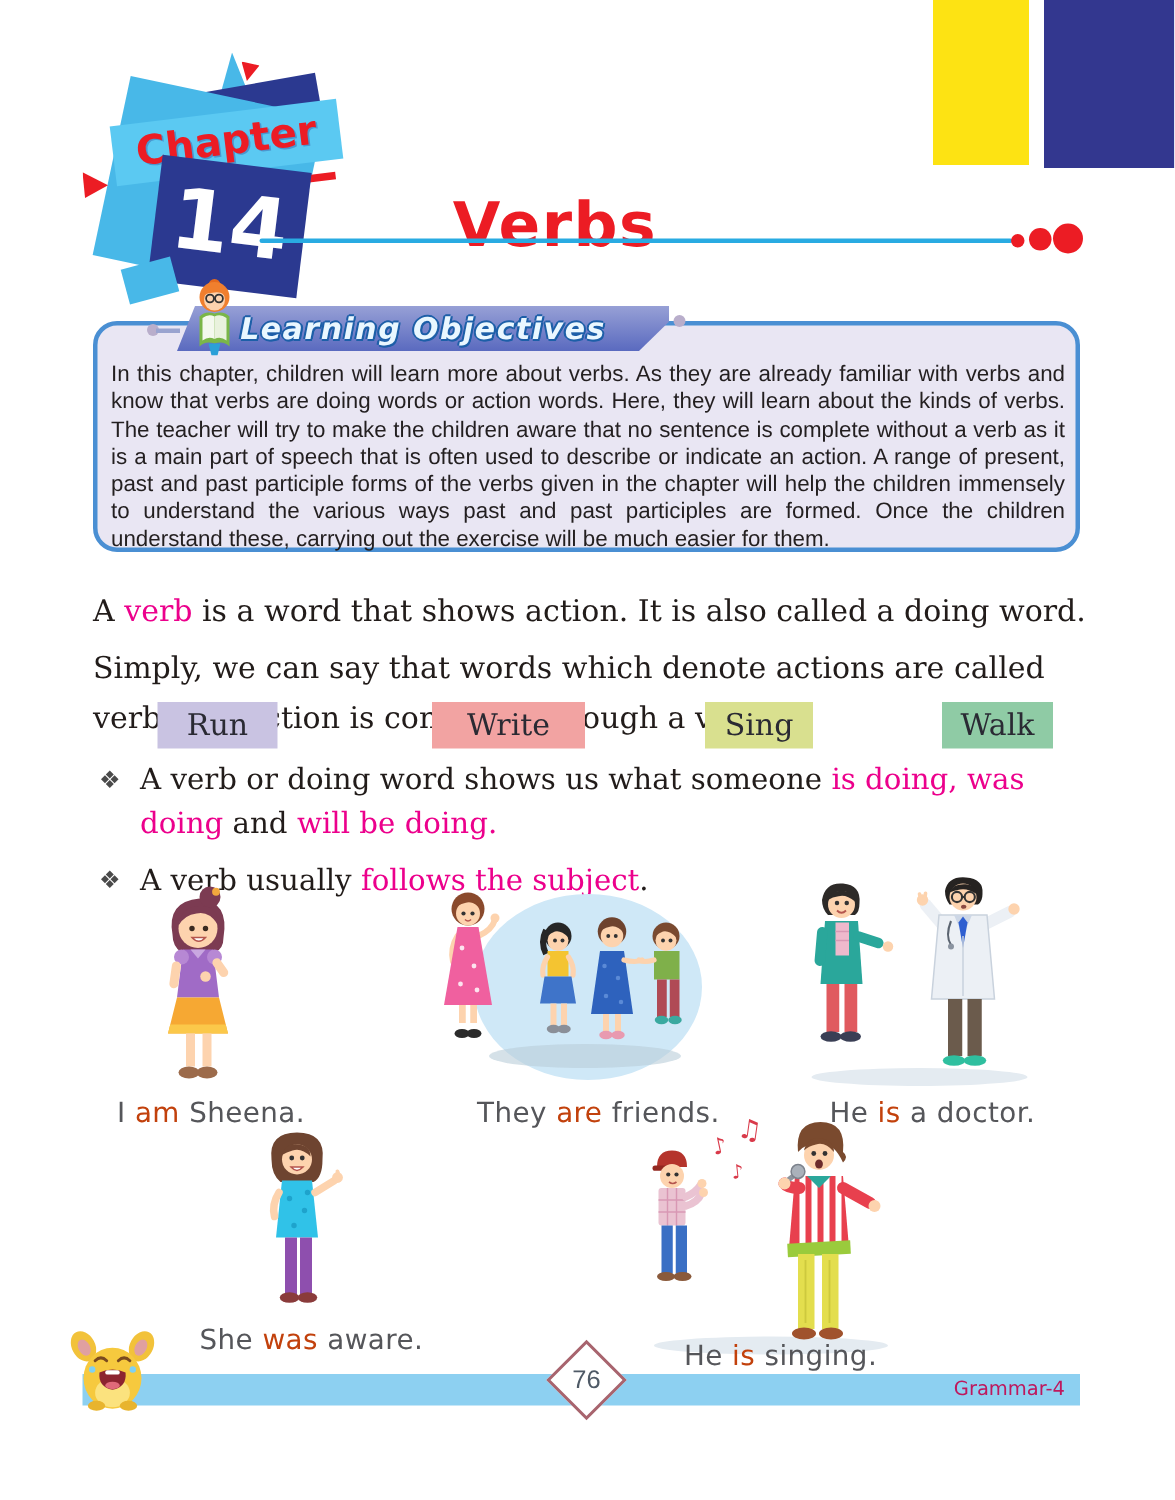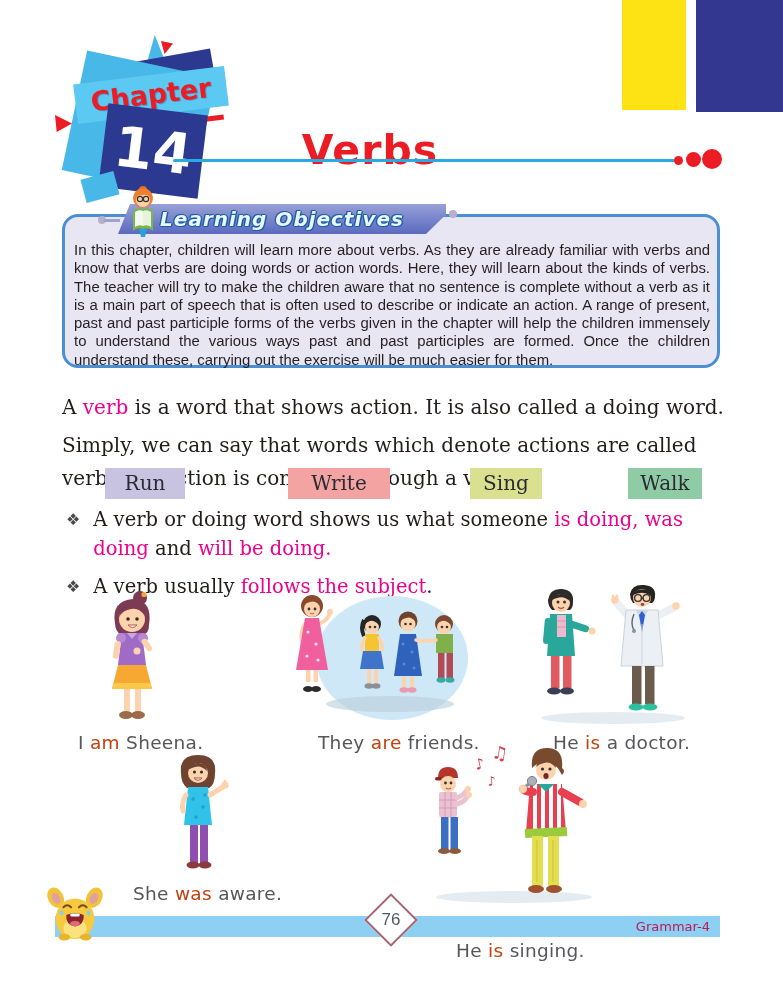--- a/index.html
+++ b/index.html
@@ -82,21 +82,21 @@
   #fig-doctor{left:518px;top:584px;width:188px;height:144px;}
   #fig-happy{left:153px;top:751px;width:92px;height:134px;}
   #fig-singing{left:406px;top:740px;width:198px;height:166px;}
 
   .caption{position:absolute;font-size:18.5px;color:#55565a;letter-spacing:.3px;}
   .caption .chl{color:#c2410c;}
   #cap-sheena{left:78px;top:732px;}
   #cap-friends{left:318px;top:732px;}
   #cap-doctor{left:553px;top:732px;}
   #cap-happy{left:133px;top:883px;}
-  #cap-singing{left:456px;top:894px;margin-top:46px;}
+  #cap-singing{left:456px;top:894px;}
 
   
   .footer-bar{position:absolute;left:55px;top:916px;width:665px;height:21px;background:#8dd0f1;}
   .brand{position:absolute;right:10px;top:0;height:21px;line-height:21px;color:#be185d;font-size:13px;}
   .diamond{position:absolute;left:372px;top:901px;width:34px;height:34px;background:#ffffff;
            border:2px solid #a8646e;transform:rotate(45deg);}
   .page-num{position:absolute;left:372px;top:901px;width:38px;height:38px;text-align:center;
             line-height:38px;font-family:Liberation Sans, sans-serif;font-size:17px;color:#4f5a66;}
   .mascot{position:absolute;left:40px;top:884px;width:70px;height:58px;}
 </style>

